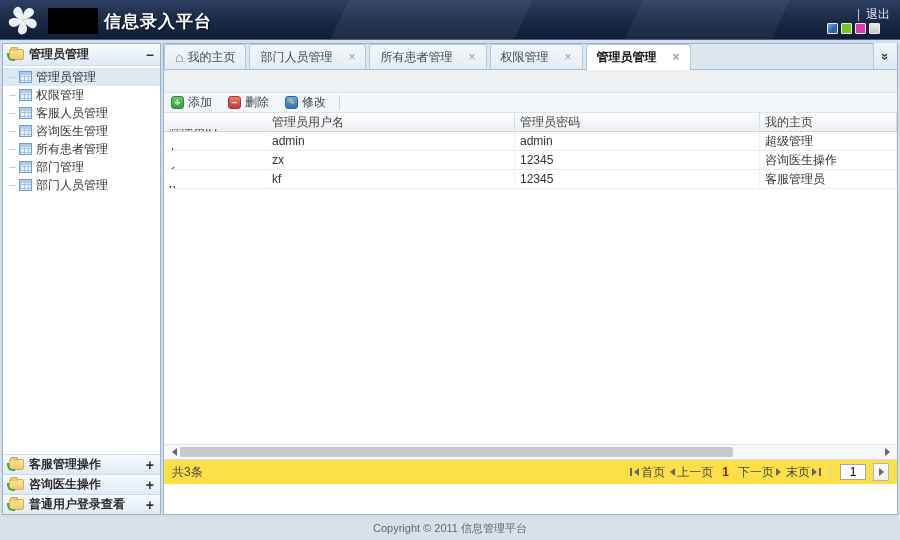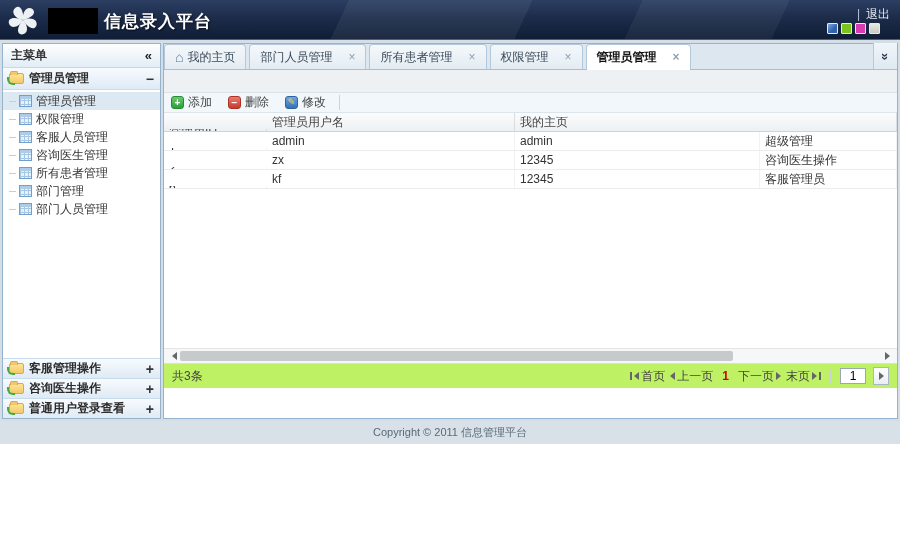--- a/index.html
+++ b/index.html
@@ -1,18 +1,18 @@
 <!DOCTYPE html>
 <html><head>
 <meta charset="utf-8">
 <style>
   * { margin:0; padding:0; box-sizing:border-box; }
   html,body { width:900px; height:540px; overflow:hidden; }
   body { font-family:"Liberation Sans","DejaVu Sans",sans-serif; font-size:12px; color:#333; }
-  .app { position:absolute; inset:0; width:900px; height:444px; background:#d5dee7; }
+  .app { position:absolute; inset:0; width:900px; height:540px; background:#d5dee7; }
 
   
   .header { position:absolute; top:0; left:0; right:0; height:40px;
     background:linear-gradient(180deg,#2c3f63 0%,#1c2c4a 45%,#101d36 100%);
     border-bottom:1px solid #46608a; overflow:hidden; }
   .header::before { content:""; position:absolute; inset:0;
     background:linear-gradient(115deg, transparent 38%, rgba(255,255,255,.06) 38%, rgba(255,255,255,.06) 58%, transparent 58%, transparent 70%, rgba(255,255,255,.05) 70%, rgba(255,255,255,.05) 86%, transparent 86%); }
   .logo { position:absolute; left:5px; top:2px; }
   .redacted { position:absolute; left:48px; top:8px; width:50px; height:26px; background:#000; }
   .app-title { position:absolute; left:104px; top:10px; color:#fff; font-size:17px; font-weight:bold;
@@ -101,21 +101,21 @@
   .tfill { flex:1; background:#fff; }
 
   .hscroll { height:15px; background:#f6f7f8; border-top:1px solid #e3e5e7; position:relative; }
   .sc-btn { position:absolute; top:0; width:16px; height:14px; display:flex; align-items:center; justify-content:center; cursor:pointer; }
   .sc-left { left:2px; } .sc-right { right:2px; }
   .thumb { position:absolute; top:2px; left:16px; width:553px; height:10px; background:#c6cacd; border-radius:2px; cursor:grab; }
   .t-left { width:0; height:0; border:4px solid transparent; border-right:5px solid #666; border-left:none; }
   .t-right { width:0; height:0; border:4px solid transparent; border-left:5px solid #666; border-right:none; }
   .t-bar { width:2px; height:8px; background:#666; }
 
-  .pager { height:21px; background:#bef264; border-top:1px solid #d7dfe6;
+  .pager { height:21px; background:#fde047; border-top:1px solid #d7dfe6;
     display:flex; align-items:center; padding:12px 8px; color:#444; }
   .pg-right { margin-left:auto; display:flex; align-items:center; gap:5px; }
   .pg-btn { display:inline-flex; align-items:center; gap:2px; cursor:pointer; color:#444; }
   .pg-cur { color:#d10000; font-weight:bold; margin:0 4px; }
   .pg-sep { width:1px; height:14px; background:#c9d2da; margin:0 4px; }
   .pg-input { width:26px; height:16px; border:1px solid #9aa8b5; text-align:center; font-size:12px;
     font-family:"Liberation Sans","DejaVu Sans",sans-serif; background:#fff; }
   .pg-go { width:16px; height:18px; border:1px solid #aab6c1; background:linear-gradient(#fff,#e9eef2);
     display:flex; align-items:center; justify-content:center; cursor:pointer; margin-left:2px; }
 
@@ -145,24 +145,20 @@
       <span class="theme t-blue"></span>
       <span class="theme t-green"></span>
       <span class="theme t-magenta"></span>
       <span class="theme t-gray"></span>
     </div>
   </div>
 
   <div class="pbody">
 
     <div class="sidebar">
-      <div class="sb-title">
-        <span>主菜单</span>
-        <span class="coll">«</span>
-      </div>
       <div class="acc-header">
         <span class="icon-folder"></span>
         <span class="acc-label">管理员管理</span>
         <span class="acc-toggle">−</span>
       </div>
       <div class="tree">
         <div class="tree-item selected">
           <span class="tree-dash"></span>
           <span class="icon-grid"></span>
           <span class="tree-label">管理员管理</span>
@@ -259,20 +255,21 @@
             <div class="tbtn">
               <span class="ticon ti-edit">✎</span>
               <span>修改</span>
             </div>
             <div class="tb-sep"></div>
           </div>
 
           <div class="thead">
             <div class="cell c1">管理员ID</div>
             <div class="cell c2">管理员用户名</div>
+            <div class="cell c3">管理员密码</div>
             <div class="cell c4">我的主页</div>
           </div>
 
           <div class="trow">
             <div class="cell c1">1</div>
             <div class="cell c2">admin</div>
             <div class="cell c3">admin</div>
             <div class="cell c4">超级管理</div>
           </div>
           <div class="trow">

